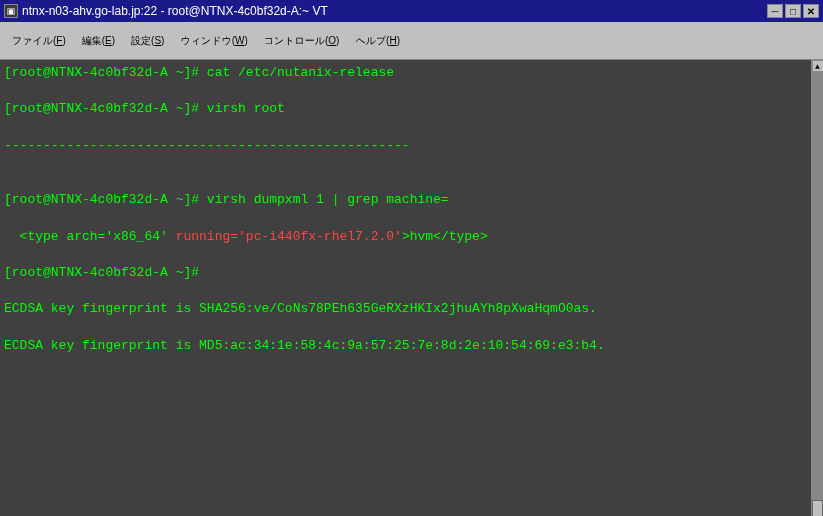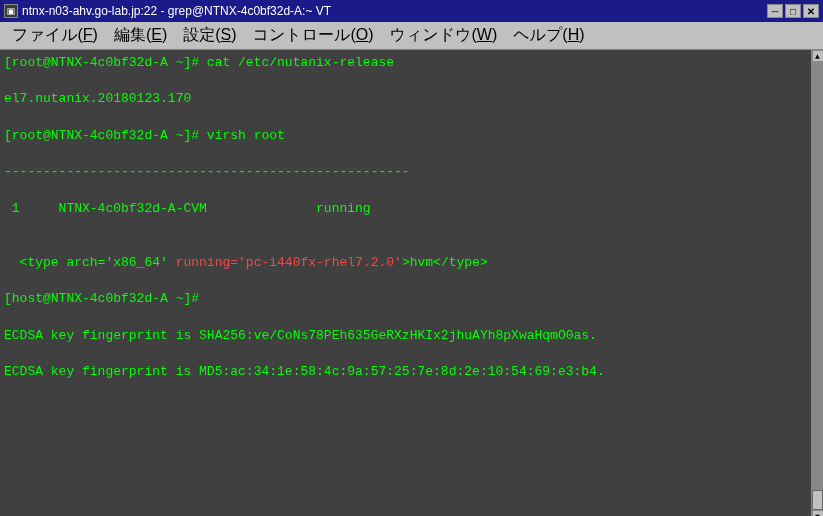--- a/index.html
+++ b/index.html
@@ -41,26 +41,26 @@
       display: flex; align-items: center; justify-content: center;
       font-size: 10px;
       color: black;
       cursor: pointer;
       font-family: Arial, sans-serif;
       font-weight: bold;
     }
 
     .menu-bar {
       background: #c0c0c0;
-      height: 28px;
+      height: 38px;
       display: flex;
       align-items: center;
       padding: 0 4px;
       font-family: 'MS UI Gothic', 'MS Gothic', sans-serif;
-      font-size: 16px;
+      font-size: 10px;
       border-bottom: 1px solid #888;
     }
     .menu-item {
       padding: 2px 8px;
       cursor: pointer;
       color: black;
     }
     .menu-underline { text-decoration: underline; }
 
     .terminal-container {
@@ -120,47 +120,46 @@
 
     .term-line { display: block; }
     @keyframes blink { 0%,100%{opacity:1} 50%{opacity:0} }
   </style>
 </head>
 <body>
 
 <div class="title-bar">
   <div class="title-bar-left">
     <div class="title-icon">▣</div>
-    <span>ntnx-n03-ahv.go-lab.jp:22 - grep@NTNX-4c0bf32d-A:~ VT</span>
+    <span>ntnx-n03-ahv.go-lab.jp:22 - root@NTNX-4c0bf32d-A:~ VT</span>
   </div>
   <div class="title-bar-buttons">
     <div class="title-btn">─</div>
     <div class="title-btn">□</div>
     <div class="title-btn">✕</div>
   </div>
 </div>
 
 <div class="menu-bar">
   <div class="menu-item">ファイル(<span class="menu-underline">F</span>)</div>
   <div class="menu-item">編集(<span class="menu-underline">E</span>)</div>
   <div class="menu-item">設定(<span class="menu-underline">S</span>)</div>
+  <div class="menu-item">ウィンドウ(<span class="menu-underline">W</span>)</div>
   <div class="menu-item">コントロール(<span class="menu-underline">O</span>)</div>
-  <div class="menu-item">ウィンドウ(<span class="menu-underline">W</span>)</div>
   <div class="menu-item">ヘルプ(<span class="menu-underline">H</span>)</div>
 </div>
 
 <div class="terminal-container">
   <div class="terminal-content" id="terminal-output"><span class="term-line">[root@NTNX-4c0bf32d-A ~]# cat /etc/nutanix-release</span>
-<span class="term-line">el7.nutanix.20180123.170</span>
 <span class="term-line">[root@NTNX-4c0bf32d-A ~]# virsh root</span>
 <span class="term-line">----------------------------------------------------</span>
-<span class="term-line"> 1     NTNX-4c0bf32d-A-CVM              running</span>
 <span class="term-line"></span>
+<span class="term-line">[root@NTNX-4c0bf32d-A ~]# virsh dumpxml 1 | grep machine=</span>
 <span class="term-line">  &lt;type arch='x86_64' <span class="highlight-red">running='pc-i440fx-rhel7.2.0'</span>&gt;hvm&lt;/type&gt;</span>
-<span class="term-line">[host@NTNX-4c0bf32d-A ~]#</span>
+<span class="term-line">[root@NTNX-4c0bf32d-A ~]#</span>
 <span class="term-line">ECDSA key fingerprint is SHA256:ve/CoNs78PEh635GeRXzHKIx2jhuAYh8pXwaHqmO0as.</span>
 <span class="term-line">ECDSA key fingerprint is MD5:ac:34:1e:58:4c:9a:57:25:7e:8d:2e:10:54:69:e3:b4.</span>
 
 
 
 
 
 
 <span class="term-line"></span>
 

